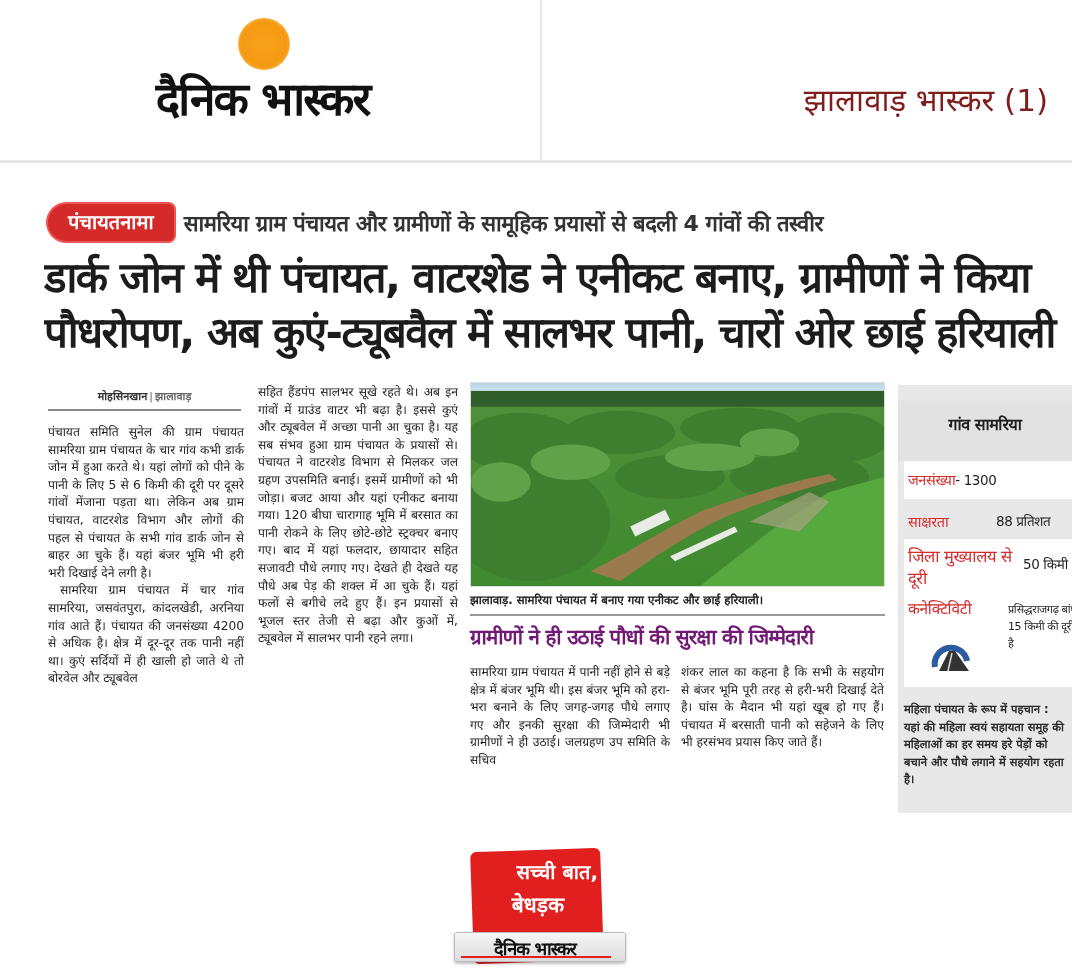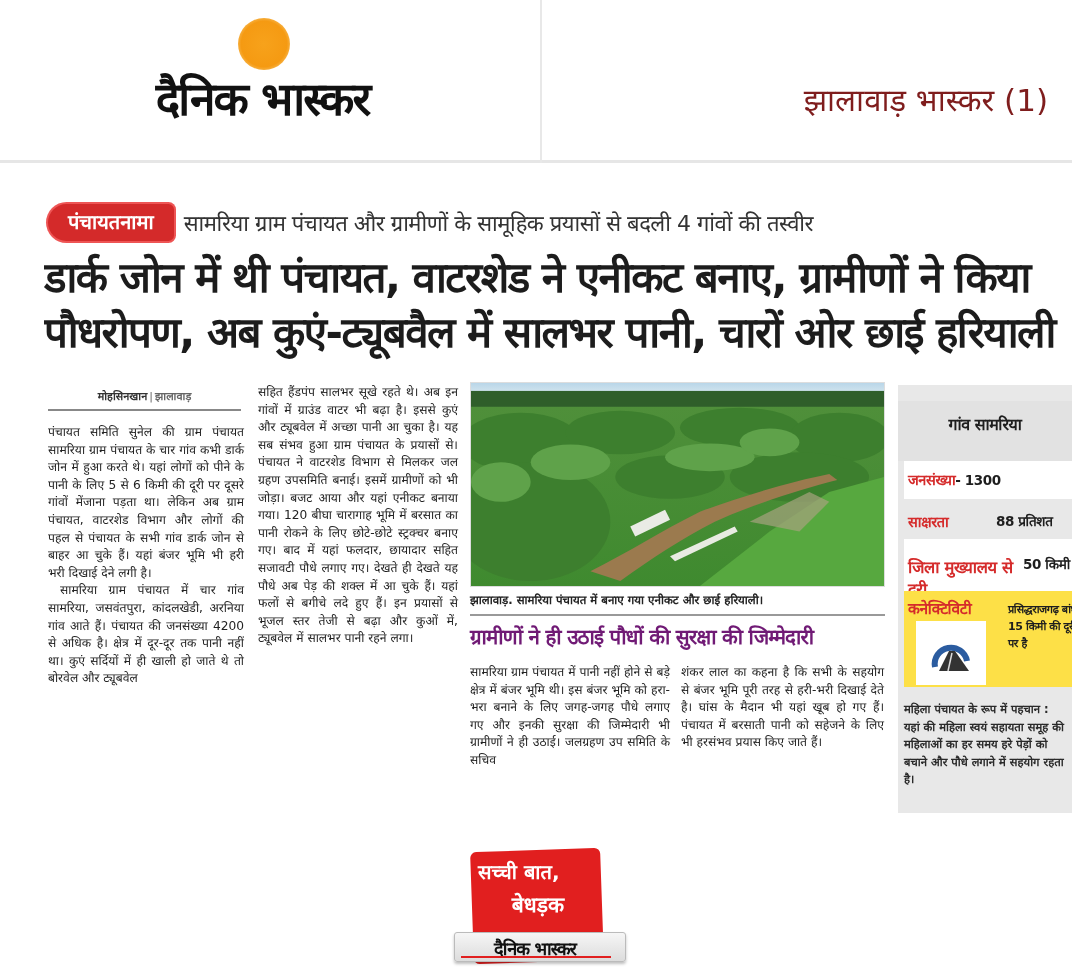--- a/index.html
+++ b/index.html
@@ -14,21 +14,21 @@
                background: radial-gradient(circle, #f7a21b 0%, #f59a12 62%, #f9c46a 80%, rgba(255,255,255,0) 100%); }
   .logo .wordmark { position: absolute; left: 0; top: 58px; width: 315px; text-align: center; font-family: "DejaVu Sans", sans-serif;
                     font-weight: 900; font-size: 46px; letter-spacing: -2px; color: #111; line-height: 1; }
   .date { position: absolute; right: 26px; top: 14px; font-family: "Liberation Sans", sans-serif; font-size: 38px; color: #2a2a2a; letter-spacing: 0.5px; }
   .edition { position: absolute; right: 24px; top: 78px; font-family: "DejaVu Sans", sans-serif; font-size: 31px; color: #7f1d1d; }
 
   
   .kicker { position: absolute; left: 48px; top: 202px; height: 40px; display: flex; align-items: center; white-space: nowrap; }
   .kicker .badge { background: #d42a2a; color: #fff; font-weight: bold; font-size: 20px; padding: 4px 20px 6px; border-radius: 20px 6px 6px 20px;
                    box-shadow: 0 0 0 2px #e55; }
-  .kicker .sub { margin-left: 10px; font-size: 22px; color: #333; font-weight: normal; letter-spacing: -0.5px; }
+  .kicker .sub { margin-left: 10px; font-size: 22px; color: #333; font-weight: bold; letter-spacing: -0.5px; }
 
   
   .headline { position: absolute; left: 44px; top: 250px; width: 1040px; font-family: "DejaVu Sans", sans-serif; font-weight: bold;
               font-size: 42px; line-height: 55px; color: #1c1c1c; letter-spacing: -1.5px; white-space: nowrap; overflow: hidden; }
 
   
   .byline { position: absolute; left: 48px; top: 388px; width: 193px; text-align: center; font-size: 11px; font-weight: bold; color: #333;
             padding-bottom: 6px; border-bottom: 2px solid #888; }
   .byline .sep { color: #666; font-weight: normal; margin: 0 2px; }
   .byline .place { color: #666; font-weight: bold; }
@@ -44,39 +44,39 @@
   .photo { position: absolute; left: 470px; top: 382px; width: 415px; height: 205px; overflow: hidden; border: 1px solid #ddd; }
   .photo svg { display: block; width: 100%; height: 100%; }
   .caption { position: absolute; left: 470px; top: 592px; width: 415px; font-size: 11.6px; color: #222; font-weight: bold; padding-bottom: 7px; border-bottom: 2px solid #999; white-space: nowrap; }
   .subhead { position: absolute; left: 470px; top: 622px; width: 415px; font-weight: bold; font-size: 20.5px; color: #701a75; letter-spacing: -0.8px; white-space: nowrap; }
   .col3 { left: 470px; top: 664px; width: 200px; }
   .col4 { left: 681px; top: 664px; width: 203px; }
 
   
   .fact-box { position: absolute; left: 898px; top: 385px; width: 174px; height: 428px; background: #e8e8e8; }
   .fact-box .title { height: 60px; background: #e2e2e2; font-weight: 900; font-size: 16px; text-align: center; line-height: 48px; color: #1e1e1e; letter-spacing: -0.5px; white-space: nowrap; margin-top: 16px; }
-  .fact-row { position: relative; background: #fff; margin-left: 6px; font-weight: bold; }
+  .fact-row { position: relative; background: #fff; margin-left: 6px; font-weight: normal; }
   .fact-row .lbl { color: #d52b2b; font-size: 14.5px; letter-spacing: -0.4px; }
   .fact-row .val { color: #1e1e1e; font-size: 13.5px; letter-spacing: -0.4px; }
   .r-pop { height: 38px; padding: 8px 4px; }
   .r-lit { height: 34px; background: #e8e8e8; padding: 6px 4px; margin-top: 6px; }
   .r-lit .val { position: absolute; left: 92px; top: 7px; }
-  .r-dist { height: 52px; padding: 18px 4px; }
+  .r-dist { height: 52px; padding: 7px 4px; }
   .r-dist .lbl { font-size: 16.5px; line-height: 22px; display: block; width: 110px; }
   .r-dist .val { position: absolute; left: 119px; top: 16px; white-space: nowrap; }
-  .r-conn { height: 96px; background: #fde047; padding: 6px 4px; }
+  .r-conn { height: 96px; background: #ffffff; padding: 6px 4px; }
   .r-conn .lbl { font-size: 15.5px; }
   .r-conn .val { position: absolute; left: 104px; top: 10px; width: 80px; font-size: 11px; line-height: 17px; }
   .road-icon { position: absolute; left: 12px; top: 30px; width: 70px; height: 64px; background: #fff; display: flex; align-items: center; justify-content: center; }
   .fact-note { padding: 14px 6px 0 6px; font-size: 11.4px; line-height: 17.5px; font-weight: bold; color: #2a2a2a; }
 
   
   .promo { position: absolute; left: 452px; top: 846px; width: 176px; height: 130px; }
   .promo .red { position: absolute; left: 20px; top: 4px; width: 130px; height: 112px; background: #e11f1f; border-radius: 6px; transform: rotate(-2deg); }
-  .promo .l1 { position: absolute; left: 26px; top: 12px; width: 120px; text-align: left; color: #fff; font-weight: bold; font-size: 20px; }
+  .promo .l1 { position: absolute; left: 26px; top: 12px; width: 120px; text-align: right; color: #fff; font-weight: bold; font-size: 20px; }
   .promo .l2 { position: absolute; left: 26px; top: 44px; width: 120px; text-align: center; color: #fff; font-weight: bold; font-size: 21px; }
   .promo .paper { position: absolute; left: 2px; top: 86px; width: 172px; height: 30px; background: linear-gradient(#f6f6f6, #dcdcdc); border: 1px solid #bbb; border-radius: 3px;
                   box-shadow: 0 2px 3px rgba(0,0,0,0.25); }
   .promo .paper .name { position: absolute; left: 0; top: 3px; width: 160px; text-align: center; font-weight: 900; font-size: 18px; color: #111; letter-spacing: -1px; }
   .promo .paper .stripe { position: absolute; left: 6px; bottom: 3px; width: 150px; height: 2px; background: #e11f1f; }
 </style>
 </head>
 <body>
 
 <header class="masthead">

